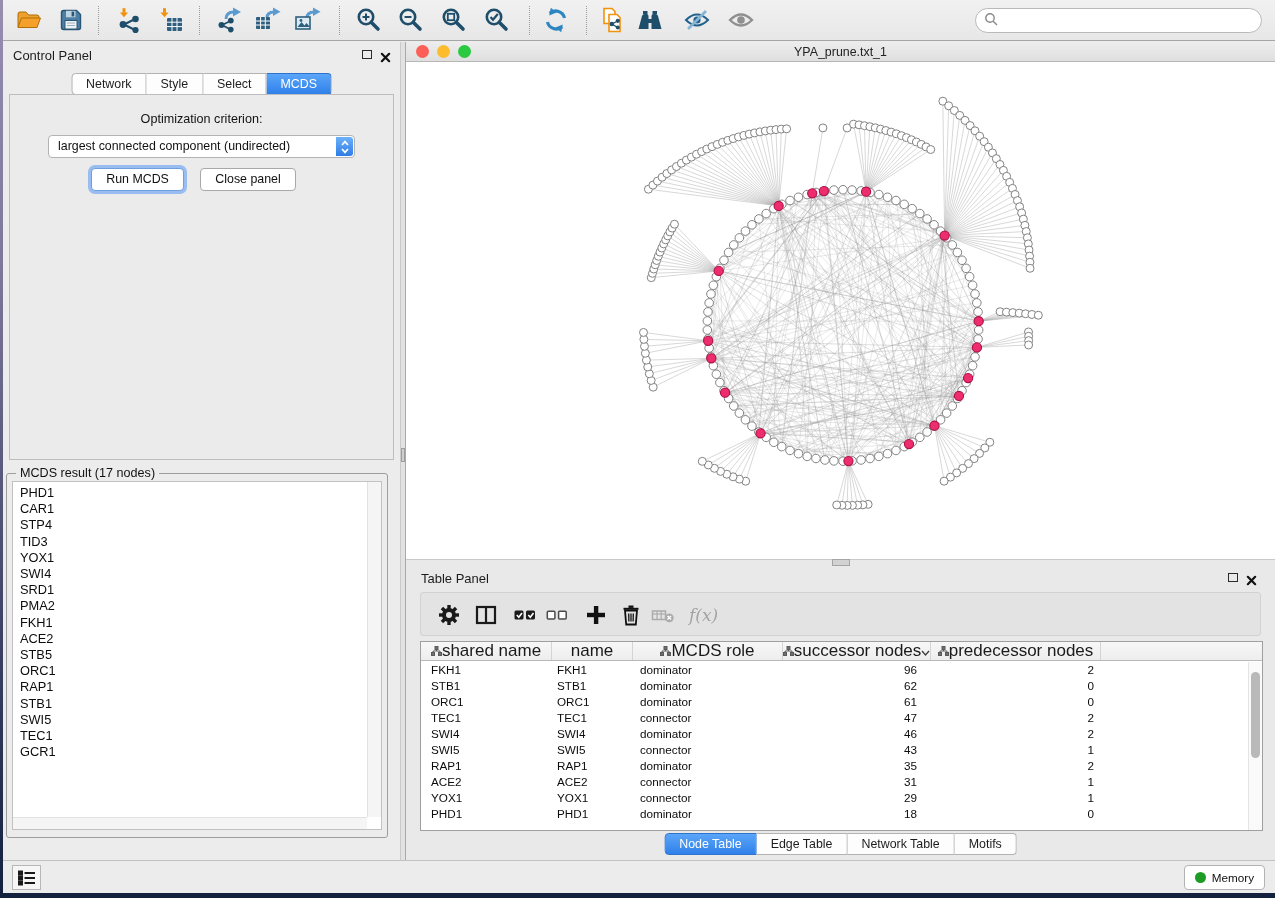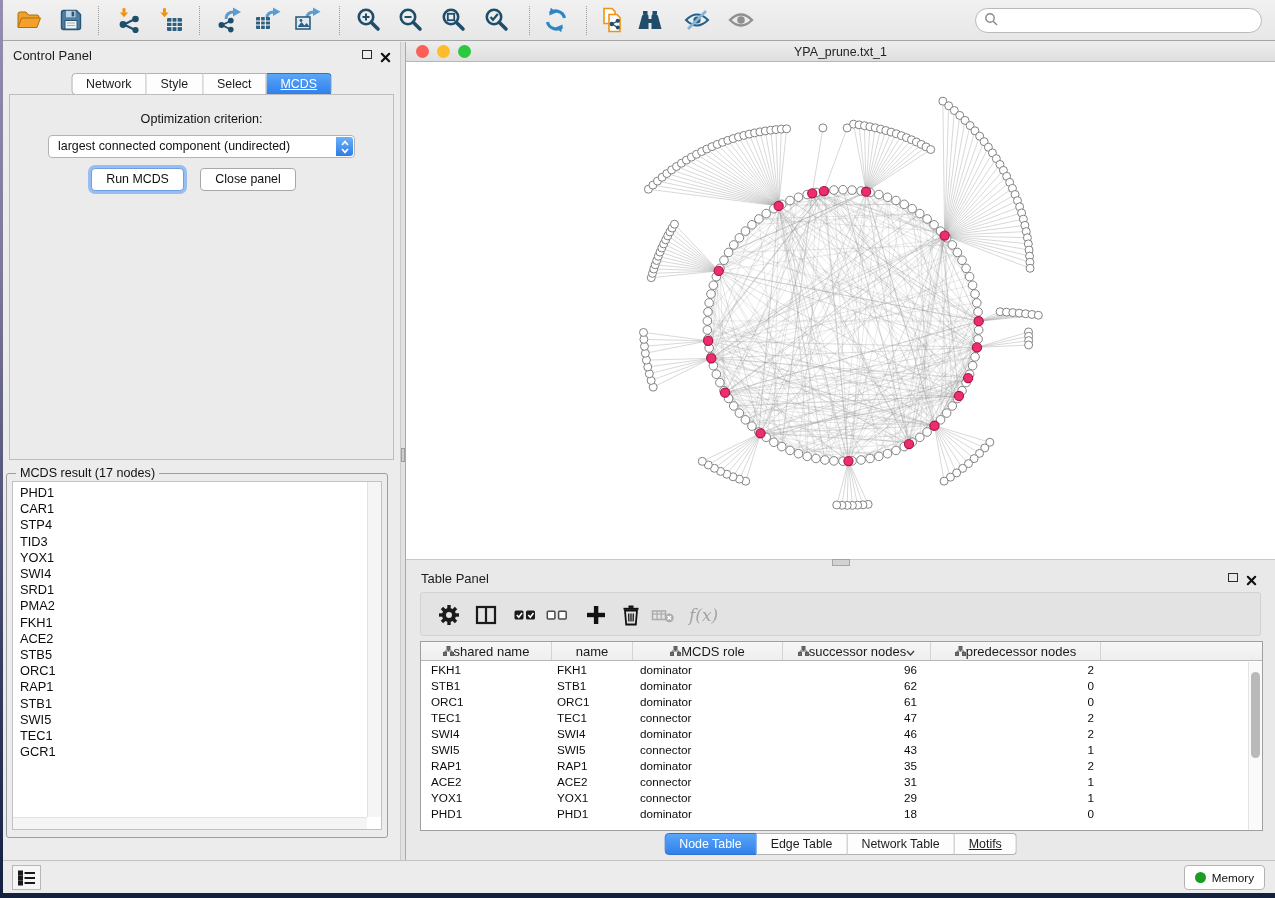--- a/index.html
+++ b/index.html
@@ -27,21 +27,21 @@
   .win-ctls { position:absolute; right:9px; top:7px; display:flex; gap:8px; align-items:center; }
   .float-box { width:10px; height:9px; border:1.6px solid #2b2b2b; display:inline-block; }
   .close-x  { width:11px; height:11px; display:inline-block; }
 
   
   .control-panel { position:absolute; left:0; top:42px; width:397px; bottom:33px; background:#ececec; }
   .cp-tabs { position:absolute; top:31px; left:50%; transform:translateX(-50%); display:flex; }
   .seg { background:#fdfdfd; border:1px solid #b2b2b2; border-left:none; padding:0 14px; height:22px;
     line-height:21px; font-size:12.4px; color:#1d1d1d; white-space:nowrap; }
   .seg:first-child { border-left:1px solid #b2b2b2; border-radius:4px 0 0 4px; }
-  .seg:last-child { border-radius:0 4px 4px 0;text-decoration:underline; }
+  .seg:last-child { border-radius:0 4px 4px 0; }
   .seg.sel { background:linear-gradient(#5ba6f9,#2f80ea); border-color:#2d72cd; color:#fff; }
   .cp-box { position:absolute; top:52px; left:6px; right:6px; height:366px; background:#ebebeb; border:1px solid #bdbdbd; }
   .opt-label { text-align:center; margin-top:17px; font-size:12.6px; color:#111; }
   .mac-select { position:absolute; top:40px; left:38px; right:38px; height:23px; background:#fff;
     border:1px solid #b3b3b3; border-radius:4px; font-size:12.4px; line-height:21px; padding-left:9px; color:#111; }
   .mac-select .stepper { position:absolute; right:1px; top:1px; bottom:1px; width:17px;
     background:linear-gradient(#6db1fa,#2e7de7); border-radius:0 3px 3px 0; display:flex; align-items:center; justify-content:center; }
   .btn-row { position:absolute; top:73px; left:0; right:16px; text-align:center; }
   .mac-btn { display:inline-block; height:23px; line-height:21px; padding:0 14px; background:#fff;
     border:1px solid #a8a8a8; border-radius:4px; font-size:12.4px; color:#111; margin:0 6px; }
@@ -73,21 +73,21 @@
 
   .table-panel { position:absolute; top:523px; left:0; right:0; bottom:0; }
   .tp-toolbar { position:absolute; top:27px; left:14px; right:14px; height:44px;
     background:#e3e3e3; border:1px solid #d2d2d2; border-radius:3px; }
   .tp-icon { position:absolute; top:10px; width:24px; height:24px; }
   .tp-icon svg { width:100%; height:100%; display:block; }
   .fx { font-family:"DejaVu Serif",serif; font-style:italic; font-size:17px; color:#a3a3a3; line-height:24px; }
 
   .node-table { position:absolute; top:76px; left:14px; right:12px; height:190px; background:#fff; border:1px solid #9f9f9f; overflow:hidden; }
   .t-header { display:flex; height:19px; background:linear-gradient(#f7f7f7,#eeeeee); border-bottom:1px solid #b8b8b8; }
-  .t-hcell { display:flex; align-items:center; justify-content:center; font-size:13px; color:#1a1a1a;
+  .t-hcell { display:flex; align-items:center; justify-content:center; font-size:17px; color:#1a1a1a;
     border-right:1px solid #d4d4d4; overflow:hidden; white-space:nowrap; }
   .t-hcell.filler { border-right:none; flex:1; }
   .t-row { display:flex; height:16px; align-items:center; }
   .t-cell { font-size:11.7px; color:#0c0c0c; white-space:nowrap; overflow:hidden; }
   .t-scroll { position:absolute; top:20px; right:0; bottom:0; width:14px; background:#fafafa; border-left:1px solid #e4e4e4; }
   .t-thumb { position:absolute; top:10px; left:2px; width:9px; height:86px; background:#b9b9b9; border-radius:5px; }
   .bottom-tabs { position:absolute; top:268px; left:50%; transform:translateX(-50%); display:flex; }
 
   
   .statusbar { position:absolute; left:0; right:0; bottom:0; height:33px; background:#ececec; border-top:1px solid #c2c2c2; }

